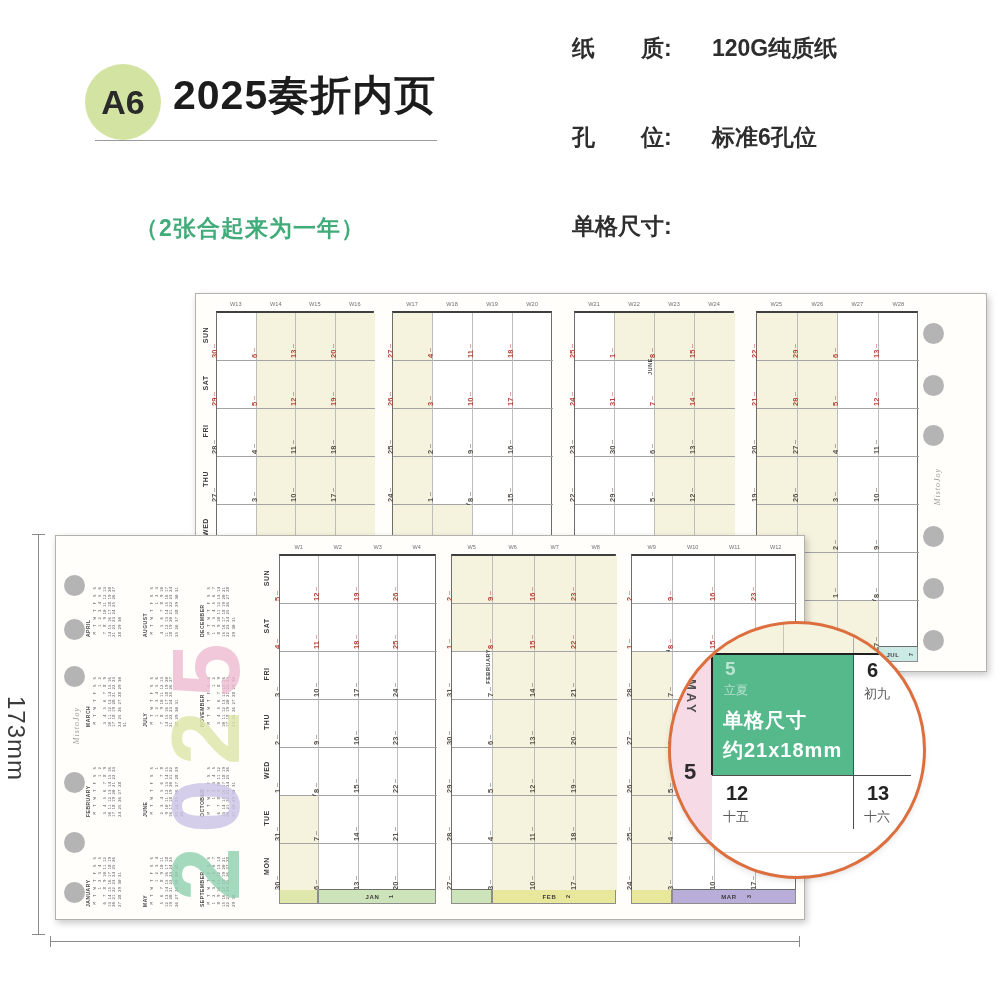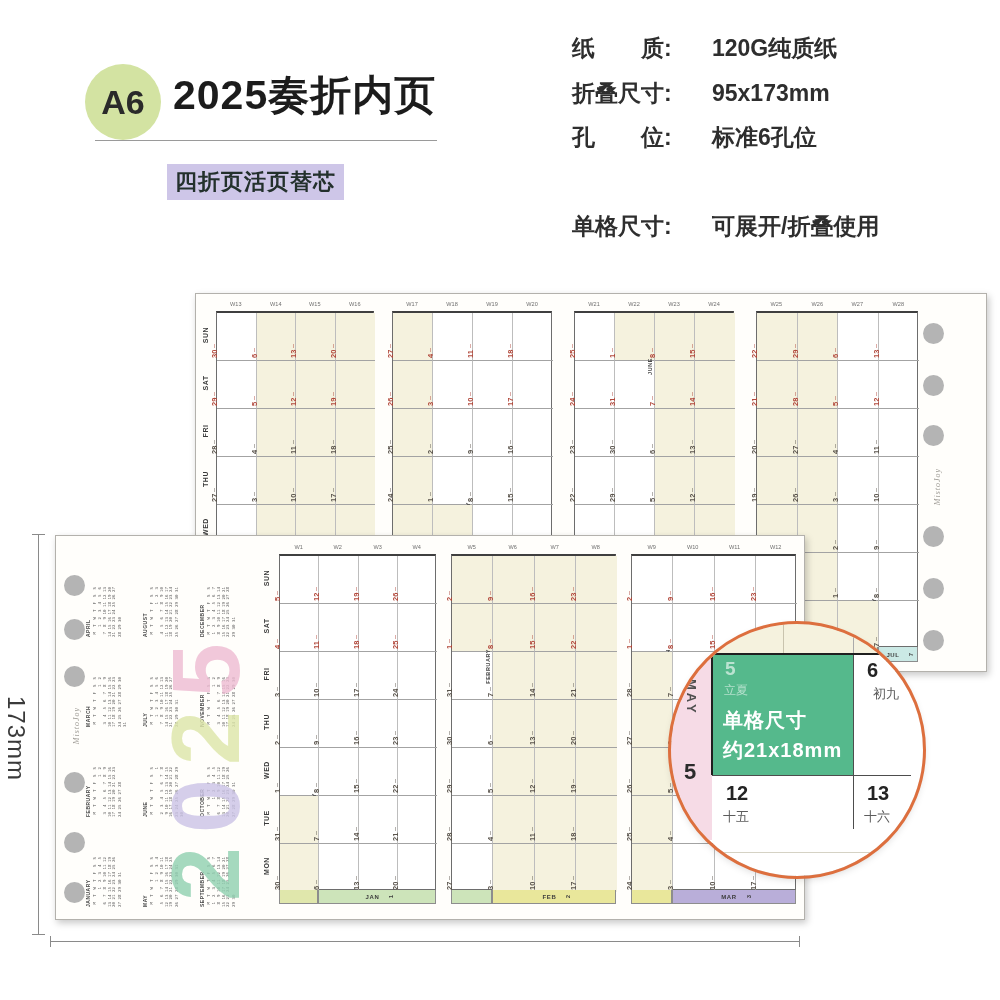--- a/index.html
+++ b/index.html
@@ -34,37 +34,32 @@
   .m-tiny{font-size:6px;color:#9a6a5f;}
 </style>
 </head>
 <body>
 
 <div id="stage">
 
   <div class="abs badge" style="background: rgb(211, 227, 162);">A6</div>
   <div class="abs title">2025奏折内页</div>
   <div class="abs rule"></div>
-  <div class="abs subtitle" style="background: rgb(206, 198, 232);">四折页活页替芯</div>
+  <div class="abs note" style="color: rgb(65, 171, 122);">（2张合起来为一年）</div>
 
   <div class="abs spec-row" style="top:33px">
     <span class="spec-label">纸　　质:</span>
     <span class="spec-value">120G纯质纸</span>
-  </div>
-  <div class="abs spec-row" style="top:78px">
-    <span class="spec-label">折叠尺寸:</span>
-    <span class="spec-value">95x173mm</span>
   </div>
   <div class="abs spec-row" style="top:122px">
     <span class="spec-label">孔　　位:</span>
     <span class="spec-value">标准6孔位</span>
   </div>
   <div class="abs spec-row" style="top:211px">
     <span class="spec-label">单格尺寸:</span>
-    <span class="spec-value">可展开/折叠使用</span>
   </div>
 
   <div class="abs dim-line" style="left:38px;top:535px;width:1px;height:400px;"></div>
   <div class="abs dim-line" style="left:32px;top:534px;width:13px;height:1px;"></div>
   <div class="abs dim-line" style="left:32px;top:934px;width:13px;height:1px;"></div>
   <div class="abs dim-label" style="left:-24px;top:722px;width:80px;text-align:center;transform:rotate(90deg);">173mm</div>
 
   <div class="abs dim-line" style="left:50px;top:941px;width:750px;height:1px;"></div>
   <div class="abs dim-line" style="left:50px;top:936px;width:1px;height:11px;"></div>
   <div class="abs dim-line" style="left:799px;top:936px;width:1px;height:11px;"></div>
@@ -89,21 +84,21 @@
     <div class="abs" style="left: 42px; top: 31px; width: 140px; height: 120px; background: rgb(85, 185, 140);" id="m-green">
       <span class="abs" style="left:12px;top:3px;font-size:19px;color:rgba(255,255,255,0.6);font-weight:600;">5</span>
       <span class="abs" style="left:11px;top:27px;font-size:12px;color:rgba(255,255,255,0.55);">立夏</span>
       <span class="abs m-cap" style="left:10px;top:52px;">单格尺寸</span>
       <span class="abs m-cap" style="left:10px;top:82px;">约21x18mm</span>
     </div>
 
     <div class="abs" style="left:182px;top:31px;width:1px;height:174px;background:#4d4d4d;"></div>
     <div class="abs" style="left:41px;top:151px;width:199px;height:1px;background:#4d4d4d;"></div>
     <span class="abs m-num" style="left:196px;top:35px;">6</span>
-    <span class="abs m-lunar" style="left:193px;top:61px;margin-left:9px;">初九</span>
+    <span class="abs m-lunar" style="left:193px;top:61px;">初九</span>
     <span class="abs m-num" style="left:55px;top:158px;">12</span>
     <span class="abs m-lunar" style="left:52px;top:184px;">十五</span>
     <span class="abs m-num" style="left:196px;top:158px;">13</span>
     <span class="abs m-lunar" style="left:193px;top:184px;">十六</span>
     <div class="abs" style="left:41px;top:228px;width:175px;height:1px;background:#d5d2c4;"></div>
     <span class="abs m-tiny" style="left:55px;top:233px;color:#999;">19</span>
     <span class="abs m-tiny" style="left:196px;top:236px;color:#999;">20</span>
   </div>
   <div class="abs" id="mag-ring" style="border-color: rgb(221, 111, 62);"></div>
 

